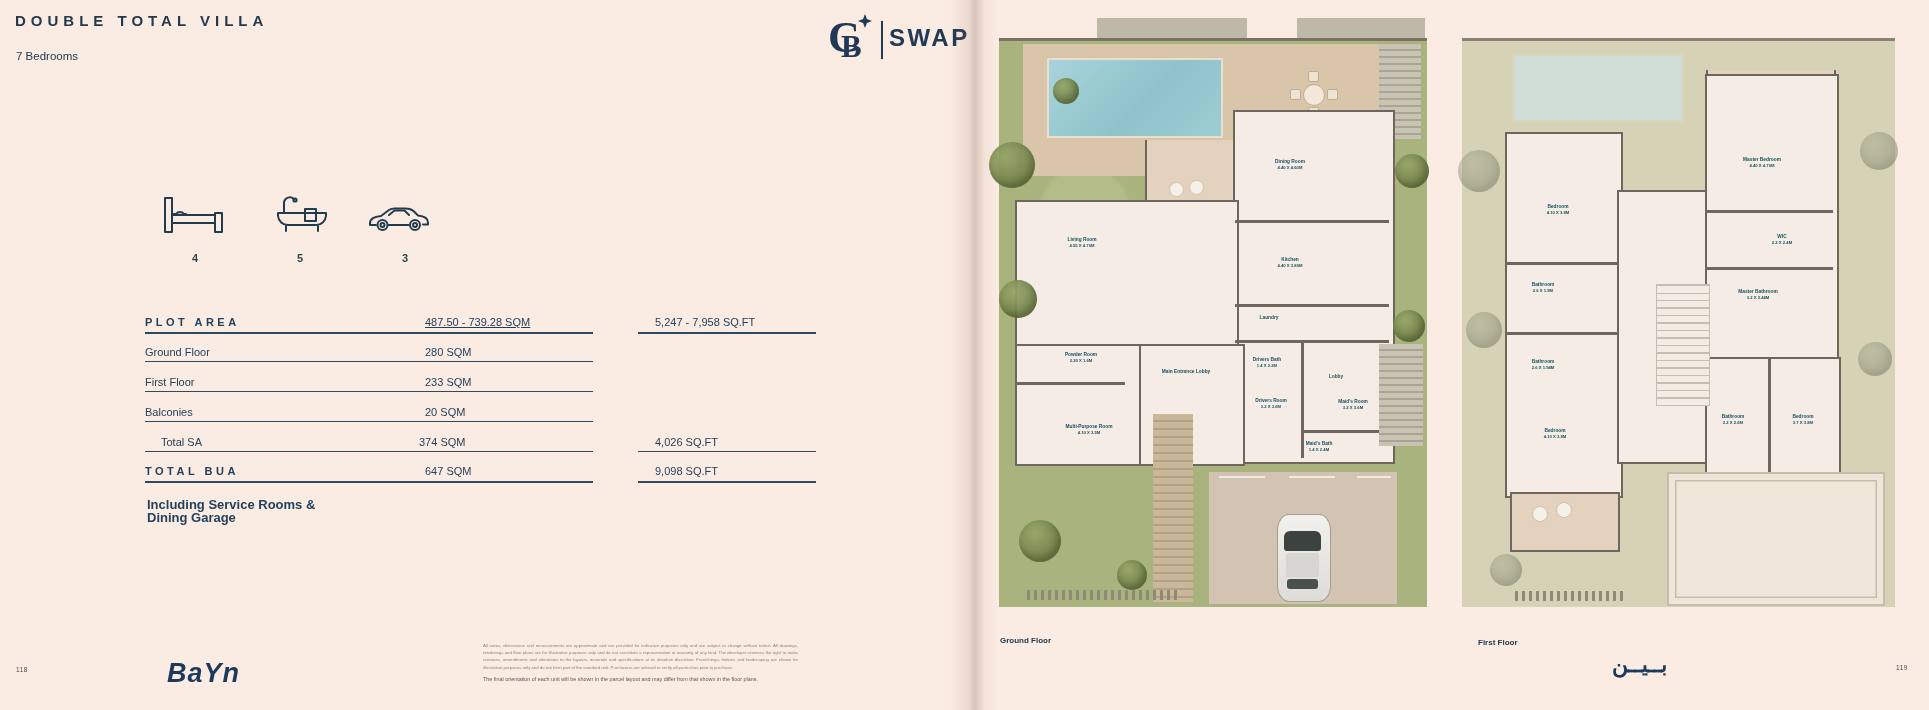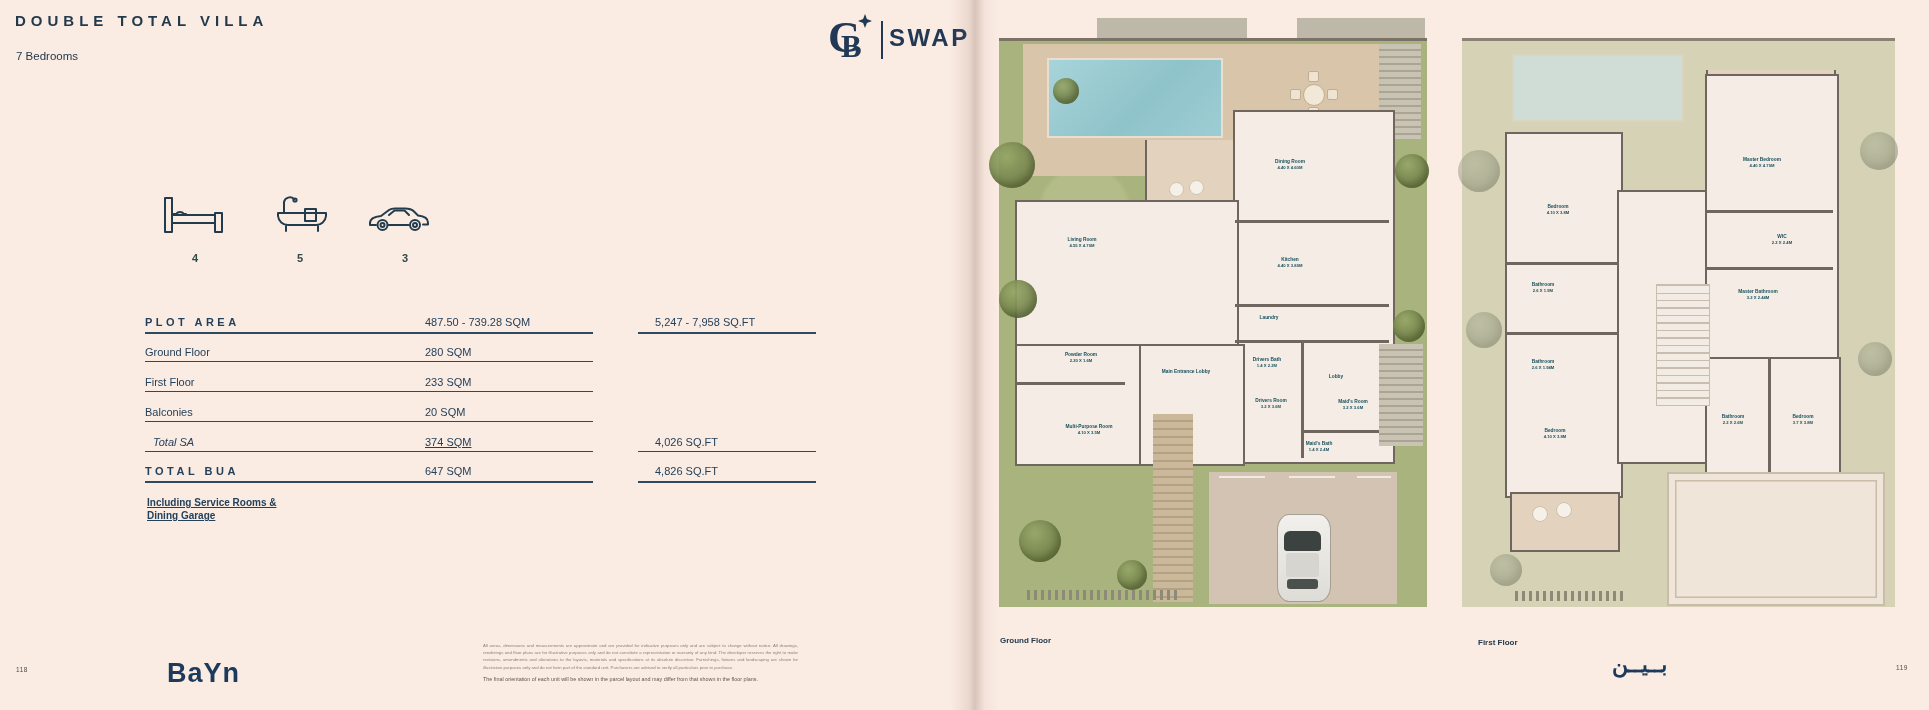--- a/index.html
+++ b/index.html
@@ -7,21 +7,21 @@
           font-family:"Liberation Sans",sans-serif;color:#23394d;}
   .abs{position:absolute;}
   
   .title{font-size:15px;font-weight:700;letter-spacing:5px;color:#233a4d;}
   .subtitle{font-size:11.5px;color:#23394d;}
   .statnum{font-size:11px;font-weight:700;color:#2d4a46;width:20px;text-align:center;}
   .tbl-label{font-size:11px;color:#24415c;}
   .tbl-label.caps{letter-spacing:3.5px;font-weight:600;}
   .tbl-val{font-size:11px;color:#24415c;}
   .hr{position:absolute;background:#2e4a60;}
-  .note{font-size:10px;font-weight:700;color:#24415c;text-decoration:underline;}
+  .note{font-size:13px;font-weight:700;color:#24415c;}
   .fineprint{font-size:4.3px;line-height:7.2px;color:#8a7f74;text-align:justify;}
   .finalline{font-size:5.4px;color:#5f5750;}
   .pagenum{font-size:6.5px;color:#4a4a4a;letter-spacing:.5px;}
   .bayn{font-size:27px;font-weight:700;color:#1d3a5c;letter-spacing:1px;}
   .bayn-ar{font-size:22px;font-weight:700;color:#1d3a5c;}
   .swap{font-size:24px;font-weight:600;letter-spacing:2.5px;color:#213955;}
   .logodiv{width:1.5px;background:#213955;}
   
   .plan{position:absolute;top:14px;height:600px;}
   .garden{position:absolute;background:
@@ -100,64 +100,64 @@
     <circle cx="49" cy="23" r="5"></circle>
       <circle cx="49" cy="23" r="2"></circle>
   </svg>
   <div class="abs statnum" style="left:185px;top:252px;">4</div>
   <div class="abs statnum" style="left:290px;top:252px;">5</div>
   <div class="abs statnum" style="left:395px;top:252px;">3</div>
 
   <div class="abs" style="left:145px;top:310px;width:672px;height:185px;">
 
     <span class="abs tbl-label caps" style="left:0;top:6px;">PLOT AREA</span>
-    <span class="abs tbl-val" style="left:280px;top:6px;">487.50 - 739.28 SQM</span>
+    <span class="abs tbl-val" style="left:280px;top:6px;text-decoration:underline;">487.50 - 739.28 SQM</span>
     <span class="abs tbl-val" style="left:510px;top:6px;">5,247 - 7,958 SQ.FT</span>
     <div class="hr" style="left:0;top:22px;width:448px;height:1.8px;"></div>
     <div class="hr" style="left:493px;top:22px;width:178px;height:1.8px;"></div>
 
     <span class="abs tbl-label" style="left:0;top:36px;">Ground Floor</span>
     <span class="abs tbl-val" style="left:280px;top:36px;">280 SQM</span>
     <div class="hr" style="left:0;top:51px;width:448px;height:1px;"></div>
 
     <span class="abs tbl-label" style="left:0;top:66px;">First Floor</span>
     <span class="abs tbl-val" style="left:280px;top:66px;">233 SQM</span>
     <div class="hr" style="left:0;top:81px;width:448px;height:1px;"></div>
 
     <span class="abs tbl-label" style="left:0;top:96px;">Balconies</span>
     <span class="abs tbl-val" style="left:280px;top:96px;">20 SQM</span>
     <div class="hr" style="left:0;top:111px;width:448px;height:1px;"></div>
 
-    <span class="abs tbl-label" style="left:8px;top:126px;font-style:italic;">Total  SA</span>
-    <span class="abs tbl-val" style="left:280px;top:126px;text-decoration:underline;">374 SQM</span>
+    <span class="abs tbl-label" style="left:16px;top:126px;">Total  SA</span>
+    <span class="abs tbl-val" style="left:274px;top:126px;">374 SQM</span>
     <span class="abs tbl-val" style="left:510px;top:126px;">4,026 SQ.FT</span>
     <div class="hr" style="left:0;top:141px;width:448px;height:1px;"></div>
     <div class="hr" style="left:493px;top:141px;width:178px;height:1px;"></div>
 
     <span class="abs tbl-label caps" style="left:0;top:155px;">TOTAL BUA</span>
     <span class="abs tbl-val" style="left:280px;top:155px;">647 SQM</span>
-    <span class="abs tbl-val" style="left:510px;top:155px;">4,826 SQ.FT</span>
+    <span class="abs tbl-val" style="left:510px;top:155px;">9,098 SQ.FT</span>
     <div class="hr" style="left:0;top:171px;width:448px;height:1.8px;"></div>
     <div class="hr" style="left:493px;top:171px;width:178px;height:1.8px;"></div>
   </div>
   <div class="abs note" style="left:147px;top:497px;">Including Service Rooms &amp;</div>
   <div class="abs note" style="left:147px;top:510px;">Dining Garage</div>
 
   <div class="abs" style="left:828px;top:14px;width:130px;height:50px;">
     <svg class="abs" style="left:0;top:0;" width="48" height="48" viewBox="0 0 48 48">
       <text x="0" y="38" font-family="Liberation Serif, serif" font-size="44" font-weight="bold" fill="#213955">C</text>
       <text x="13" y="43" font-family="Liberation Serif, serif" font-size="31" font-weight="bold" fill="#213955">B</text>
       <path d="M37 0 l1.9 5.1 5.1 1.9 -5.1 1.9 -1.9 5.1 -1.9 -5.1 -5.1 -1.9 5.1 -1.9 z" fill="#213955"></path>
     </svg>
     <div class="abs logodiv" style="left:53px;top:7px;height:38px;"></div>
     <span class="abs swap" style="left:61px;top:10px;">SWAP</span>
   </div>
 
   <div class="abs pagenum" style="left:16px;top:666px;">118</div>
-  <div class="abs bayn" style="left:167px;top:658px;">BaYn</div>
+  <div class="abs bayn" style="left:167px;top:658px;font-style:italic;">BaYn</div>
   <div class="abs fineprint" style="left:483px;top:642px;width:315px;">All areas, dimensions and measurements are approximate and are provided for indicative purposes only and are subject to change without notice. All drawings, renderings and floor plans are for illustrative purposes only and do not constitute a representation or warranty of any kind. The developer reserves the right to make revisions, amendments and alterations to the layouts, materials and specifications at its absolute discretion. Furnishings, fixtures and landscaping are shown for illustration purposes only and do not form part of the standard unit. Purchasers are advised to verify all particulars prior to purchase.</div>
   <div class="abs finalline" style="left:483px;top:676px;width:330px;">The final orientation of each unit will be shown in the parcel layout and may differ from that shown in the floor plans.</div>
 
   <div class="gutter" style="left:950px;"></div>
 
   <div class="plan" style="left:997px;width:432px;">
     <div class="garden" style="left:2px;top:24px;width:428px;height:566px;"></div>
     <div class="walk" style="left:100px;top:4px;width:150px;height:20px;"></div>
     <div class="walk" style="left:300px;top:4px;width:128px;height:20px;"></div>
     <div class="stepsG" style="left:374px;top:30px;width:50px;height:95px;"></div>

